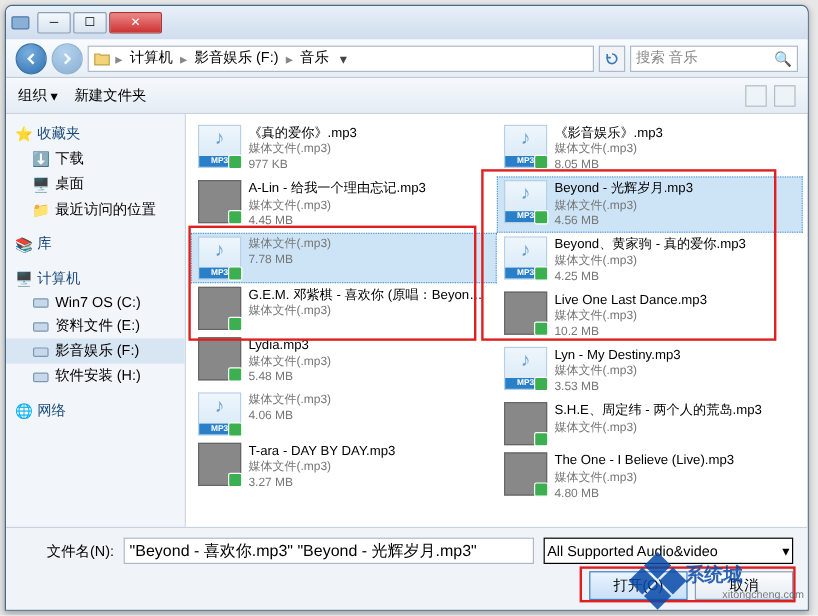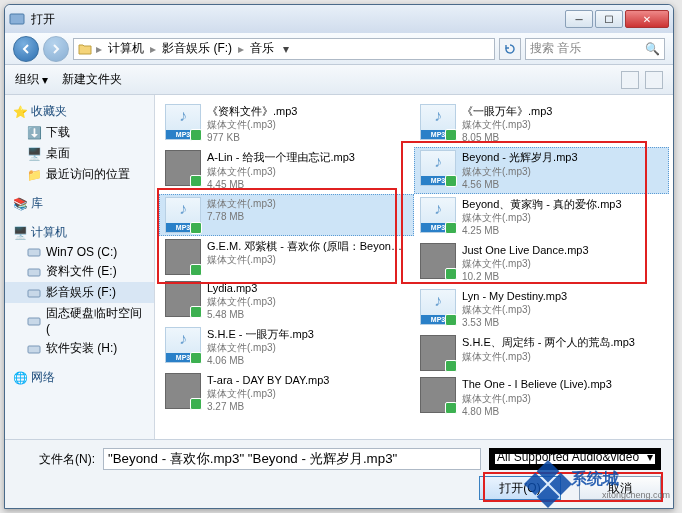--- a/index.html
+++ b/index.html
@@ -53,23 +53,23 @@
 .file-info { flex: 1; min-width: 0; font-size: 11px; line-height: 1.3; }
 .file-name { color: #000; white-space: nowrap; overflow: hidden; text-overflow: ellipsis; }
 .file-meta { color: #777; font-size: 10px; }
 
 .redbox { position: absolute; border: 2px solid #e02020; pointer-events: none; z-index: 50; }
 
 .footer { background: #f0f4f8; border-top: 1px solid #c8d2de; padding: 8px 12px; display: flex; flex-direction: column; gap: 6px; font-size: 12px; }
 .foot-row { display: flex; align-items: center; gap: 8px; }
 .fn-label { width: 78px; text-align: right; }
 .fn-input { flex: 1; height: 22px; border: 1px solid #aeb9c6; padding: 0 4px; background: #fff; }
-.filter-sel { width: 172px; height: 22px; border: 6px solid #000000; background: #fff; padding: 0 2px; display: flex; align-items: flex-end; cursor: pointer; overflow: hidden; white-space: nowrap; }
+.filter-sel { width: 208px; height: 22px; border: 1px solid #000000; background: #fff; padding: 0 2px; display: flex; align-items: center; cursor: pointer; overflow: hidden; white-space: nowrap; }
 .filter-sel .dd { margin-left: auto; }
-.foot-btns { display: flex; gap: 18px; justify-content: flex-end; }
+.foot-btns { display: flex; gap: 6px; justify-content: flex-end; }
 .foot-btn { width: 82px; height: 24px; border: 1px solid #8aa0b8; background: linear-gradient(#fdfdfd,#e4ecf4); cursor: pointer; font-size: 12px; }
 .foot-btn.open { border: 1px solid #3a80c0; background: linear-gradient(#eaf4ff,#c8e0f8); }
 
 .watermark { position: absolute; right: 12px; bottom: 12px; display: flex; align-items: center; gap: 6px; opacity: .85; z-index: 100; }
 .wm-diamond { width: 34px; height: 34px; transform: rotate(45deg); display: grid; grid-template: 1fr 1fr / 1fr 1fr; gap: 2px; }
 .wm-diamond div { background: #0a4aa8; }
 .wm-text { font-size: 16px; color: #0a4aa8; font-weight: bold; }
 .wm-text .dom { font-size: 9px; color: #666; display: block; font-weight: normal; margin-left: 31px; }
 
 svg { display: block; }
@@ -78,21 +78,20 @@
 <body>
 
 <div class="window">
 
   <div class="titlebar">
     <span class="title-icon">
       <svg viewBox="0 0 16 16">
           <rect x="1" y="3" width="14" height="10" rx="1" fill="#8ab0d8" stroke="#4a7aa8"></rect>
         </svg>
     </span>
-    <span class="title-text">打开</span>
     <div class="win-btns">
       <div class="win-btn">─</div>
       <div class="win-btn">☐</div>
       <div class="win-btn close">✕</div>
     </div>
   </div>
 
   <div class="navbar">
     <div class="nav-btn">
         <svg width="12" height="12" viewBox="0 0 12 12">
@@ -199,28 +198,20 @@
                 </svg>
               </span>
               <span>影音娱乐 (F:)</span>
             </div>
             <div class="side-item">
               <span class="si-icon">
                 <svg viewBox="0 0 14 14">
                   <rect x="1" y="4" width="12" height="7" rx="1" fill="#c8d8e8" stroke="#7a98b8"></rect>
                 </svg>
               </span>
-              <span>固态硬盘临时空间 (</span>
-            </div>
-            <div class="side-item">
-              <span class="si-icon">
-                <svg viewBox="0 0 14 14">
-                  <rect x="1" y="4" width="12" height="7" rx="1" fill="#c8d8e8" stroke="#7a98b8"></rect>
-                </svg>
-              </span>
               <span>软件安装 (H:)</span>
             </div>
           </div>
       </div>
       <div class="side-group">
         <div class="side-head">
           <span class="si-icon">🌐</span>
           <span>网络</span>
         </div>
       </div>
@@ -229,21 +220,21 @@
     <div class="file-area">
       <div class="file-grid">
         <div class="file-col" id="col-left">
             <div class="file-item">
               <div class="file-thumb mp3">
                 <div class="note">♪</div>
                 <div class="badge">MP3</div>
                 <div class="play"></div>
               </div>
               <div class="file-info">
-                <div class="file-name">《资料文件》.mp3</div>
+                <div class="file-name">《真的爱你》.mp3</div>
                 <div class="file-meta">媒体文件(.mp3)</div>
                 <div class="file-meta">977 KB</div>
               </div>
             </div>
             <div class="file-item">
               <div class="file-thumb cover">
                 <div class="play"></div>
               </div>
               <div class="file-info">
                 <div class="file-name">A-Lin - 给我一个理由忘记.mp3</div>
@@ -281,21 +272,20 @@
                 <div class="file-meta">5.48 MB</div>
               </div>
             </div>
             <div class="file-item">
               <div class="file-thumb mp3">
                 <div class="note">♪</div>
                 <div class="badge">MP3</div>
                 <div class="play"></div>
               </div>
               <div class="file-info">
-                <div class="file-name">S.H.E - 一眼万年.mp3</div>
                 <div class="file-meta">媒体文件(.mp3)</div>
                 <div class="file-meta">4.06 MB</div>
               </div>
             </div>
             <div class="file-item">
               <div class="file-thumb cover">
                 <div class="play"></div>
               </div>
               <div class="file-info">
                 <div class="file-name">T-ara - DAY BY DAY.mp3</div>
@@ -305,21 +295,21 @@
             </div>
           </div>
         <div class="file-col" id="col-right">
             <div class="file-item">
               <div class="file-thumb mp3">
                 <div class="note">♪</div>
                 <div class="badge">MP3</div>
                 <div class="play"></div>
               </div>
               <div class="file-info">
-                <div class="file-name">《一眼万年》.mp3</div>
+                <div class="file-name">《影音娱乐》.mp3</div>
                 <div class="file-meta">媒体文件(.mp3)</div>
                 <div class="file-meta">8.05 MB</div>
               </div>
             </div>
             <div class="file-item selected">
               <div class="file-thumb mp3">
                 <div class="note">♪</div>
                 <div class="badge">MP3</div>
                 <div class="play"></div>
               </div>
@@ -339,21 +329,21 @@
                 <div class="file-name">Beyond、黄家驹 - 真的爱你.mp3</div>
                 <div class="file-meta">媒体文件(.mp3)</div>
                 <div class="file-meta">4.25 MB</div>
               </div>
             </div>
             <div class="file-item">
               <div class="file-thumb cover">
                 <div class="play"></div>
               </div>
               <div class="file-info">
-                <div class="file-name">Just One Live Dance.mp3</div>
+                <div class="file-name">Live One Last Dance.mp3</div>
                 <div class="file-meta">媒体文件(.mp3)</div>
                 <div class="file-meta">10.2 MB</div>
               </div>
             </div>
             <div class="file-item">
               <div class="file-thumb mp3">
                 <div class="note">♪</div>
                 <div class="badge">MP3</div>
                 <div class="play"></div>
               </div>

